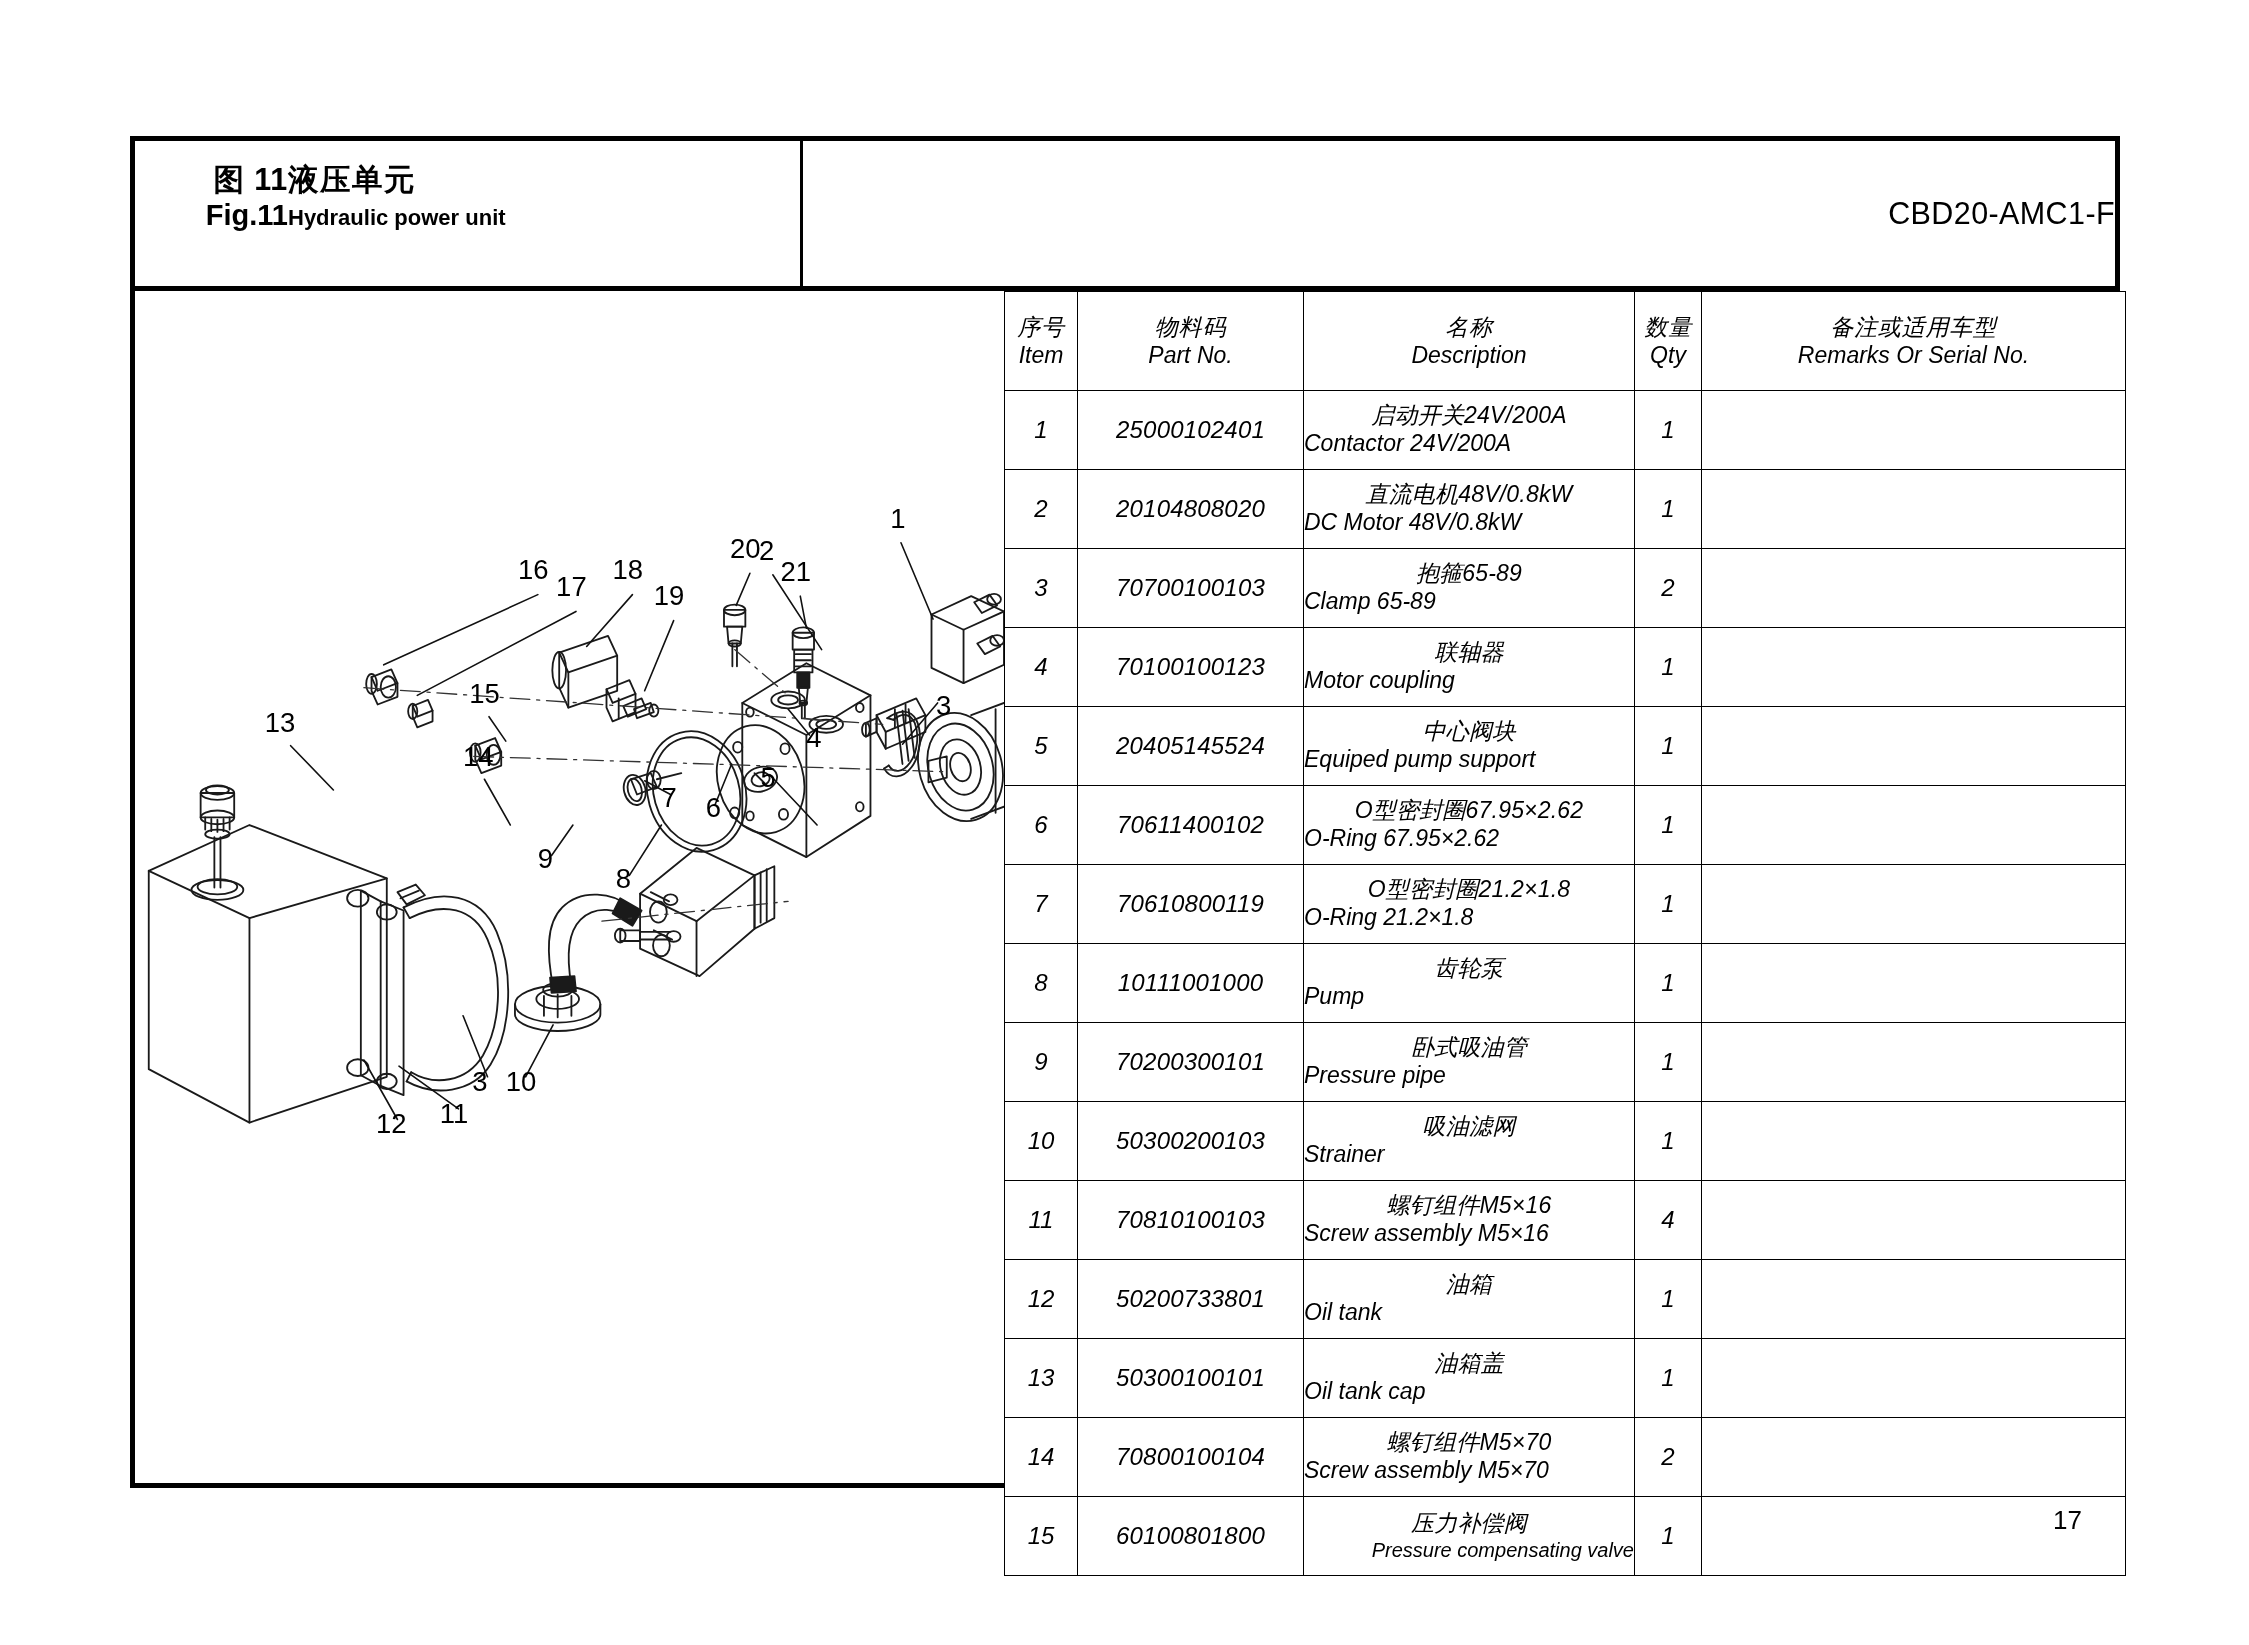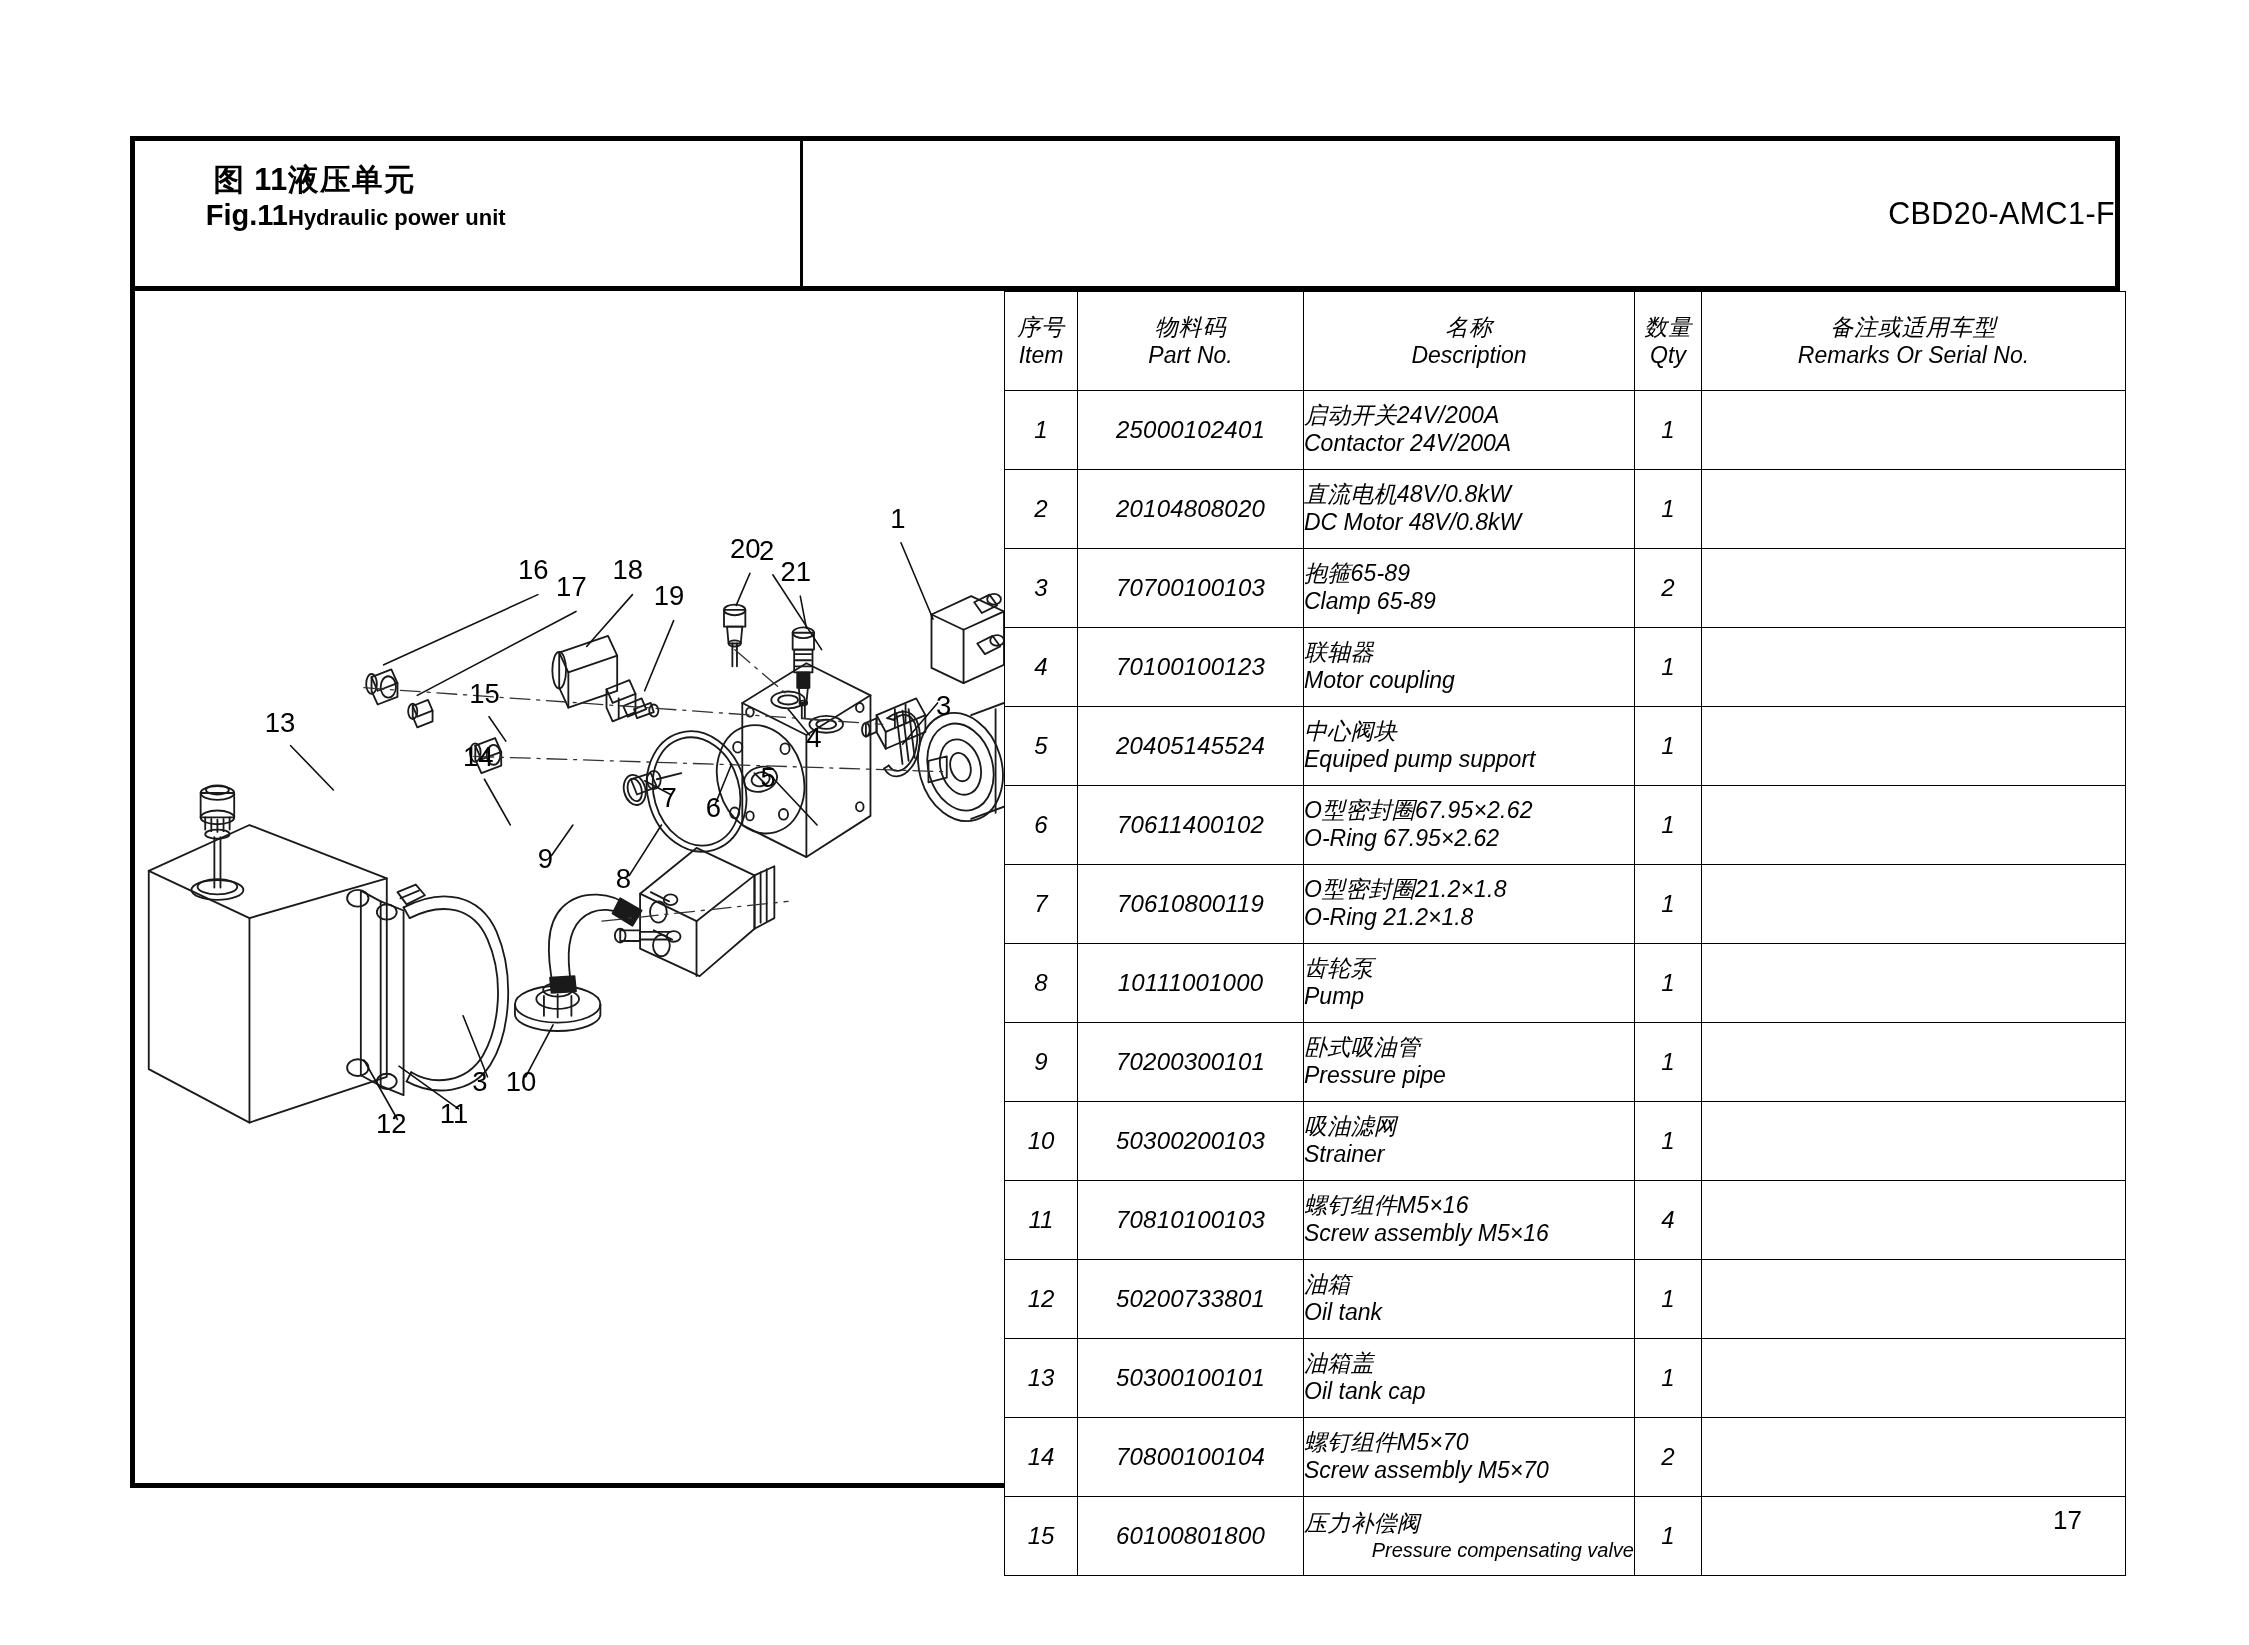--- a/index.html
+++ b/index.html
@@ -151,21 +151,21 @@
     font-size: 24px;
     padding-left: 10.7px;
     letter-spacing: 0.2px;
     margin-top: 16px;
   }
   td.desc-cell {
     text-align: left;
     padding-left: 9.2px;
     line-height: 1.2;
   }
-  .d-cn { display: block; font-size: 23px; letter-spacing: 0.2px; }
+  .d-cn { display: block; font-size: 23px; letter-spacing: 0.2px; text-align: center; }
   .d-en { display: block; font-size: 23px; }
   tr.small-en .d-en { font-size: 20px; text-align: right; }
   td.qty-cell {
     text-align: center;
     font-size: 24px;
   }
   td.rem-cell { }
 
   
   #page-number {

